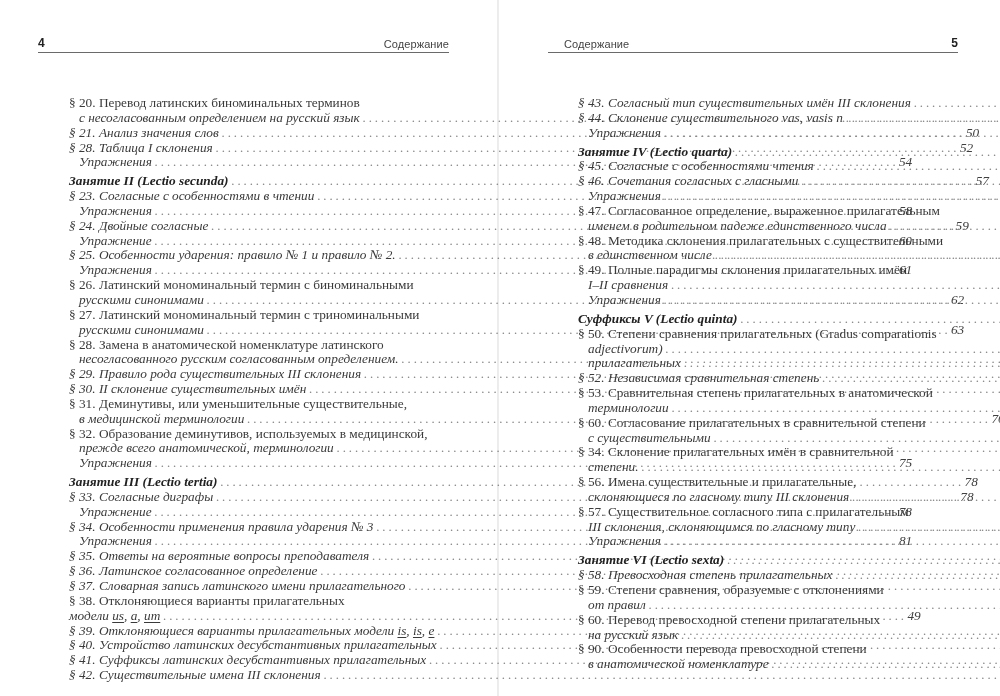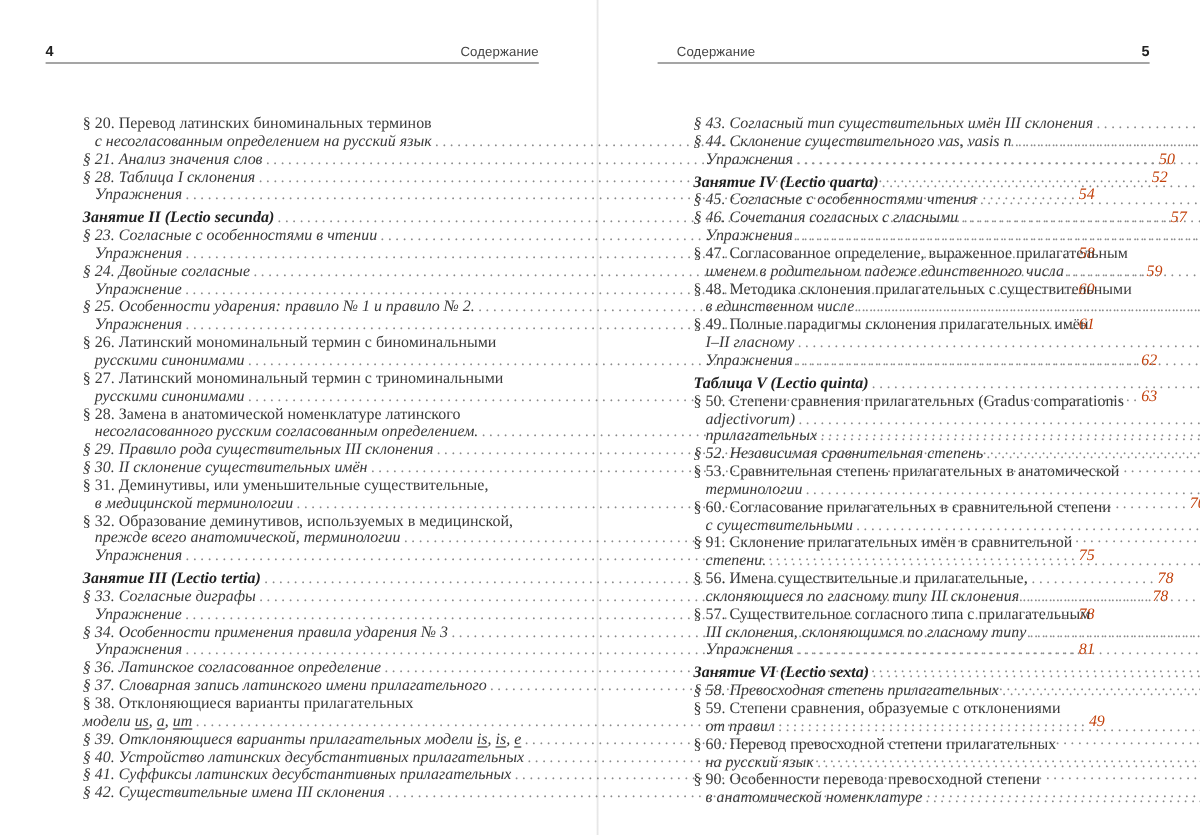--- a/index.html
+++ b/index.html
@@ -43,21 +43,21 @@
   .leader-line { display: flex; align-items: baseline; white-space: nowrap; font-style: italic; }
   .leader-line .txt { flex: 0 0 auto; }
   .leader-line .dots {
     flex: 1 1 auto; overflow: hidden; margin: 0 3px;
     color: #8a8a8a; font-weight: normal; letter-spacing: 2.6px;
   }
   .leader-line .dots::before {
     content: ". . . . . . . . . . . . . . . . . . . . . . . . . . . . . . . . . . . . . . . . . . . . . . . . . . . . . . . . . . . . . . . . . . . . . . . . . . . . . . . . . . . . . . . . . . . . . . . . . . . . . . . . . . . . . . . . . . . . . . . . .";
     letter-spacing: 0; word-spacing: -0.5px;
   }
-  .leader-line .pg { flex: 0 0 auto; text-align: right; min-width: 14px; font-weight: normal; color: #c2410c; }
+  .leader-line .pg { flex: 0 0 auto; text-align: right; min-width: 14px; font-weight: normal; color: #404040; }
   .u { text-decoration: underline; text-underline-offset: 2px; }
 </style>
 </head>
 <body>
 
 <div class="spread">
   <div class="spine"></div>
 
   <div class="page left">
     <div class="running-head">
@@ -137,20 +137,23 @@
         <li class="entry">
           <span class="line leader-line cont"><span class="txt">Упражнение</span><span class="dots"></span><span class="pg">78</span></span>
         </li>
         <li class="entry">
           <span class="line leader-line"><span class="txt">§ 34. Особенности применения правила ударения № 3</span><span class="dots"></span></span>
         </li>
         <li class="entry">
           <span class="line leader-line cont"><span class="txt">Упражнения</span><span class="dots"></span><span class="pg">81</span></span>
         </li>
         <li class="entry">
+          <span class="line leader-line"><span class="txt">§ 35. Ответы на вероятные вопросы преподавателя</span><span class="dots"></span></span>
+        </li>
+        <li class="entry">
           <span class="line leader-line"><span class="txt">§ 36. Латинское согласованное определение</span><span class="dots"></span></span>
         </li>
         <li class="entry">
           <span class="line leader-line"><span class="txt">§ 37. Словарная запись латинского имени прилагательного</span><span class="dots"></span></span>
         </li>
         <li class="entry">
           <span class="line"><span class="txt">§ 38. Отклоняющиеся варианты прилагательных</span></span>
           <span class="line leader-line"><span class="txt">модели <span class="u">us</span>, <span class="u">a</span>, <span class="u">um</span></span><span class="dots"></span><span class="pg">49</span></span>
         </li>
         <li class="entry">
@@ -198,48 +201,48 @@
         <li class="entry">
           <span class="line"><span class="txt">§ 47. Согласованное определение, выраженное прилагательным</span></span>
           <span class="line leader-line cont"><span class="txt">именем в родительном падеже единственного числа</span><span class="dots"></span></span>
         </li>
         <li class="entry">
           <span class="line"><span class="txt">§ 48. Методика склонения прилагательных с существительными</span></span>
           <span class="line leader-line cont"><span class="txt">в единственном числе</span><span class="dots"></span></span>
         </li>
         <li class="entry">
           <span class="line"><span class="txt">§ 49. Полные парадигмы склонения прилагательных имён</span></span>
-          <span class="line leader-line cont"><span class="txt">I–II гласному</span><span class="dots"></span></span>
-        </li>
-        <li class="entry">
-          <span class="line leader-line cont"><span class="txt">Упражнения</span><span class="dots"></span></span>
-        </li>
-        <li class="entry chapter">
-          <span class="line leader-line"><span class="txt">Таблица V (Lectio quinta)</span><span class="dots"></span></span>
+          <span class="line leader-line cont"><span class="txt">I–II сравнения</span><span class="dots"></span></span>
+        </li>
+        <li class="entry">
+          <span class="line leader-line cont"><span class="txt">Упражнения</span><span class="dots"></span></span>
+        </li>
+        <li class="entry chapter">
+          <span class="line leader-line"><span class="txt">Суффиксы V (Lectio quinta)</span><span class="dots"></span></span>
         </li>
         <li class="entry">
           <span class="line"><span class="txt">§ 50. Степени сравнения прилагательных (Gradus comparationis</span></span>
           <span class="line leader-line cont"><span class="txt">adjectivorum)</span><span class="dots"></span></span>
         </li>
         <li class="entry">
           <span class="line leader-line cont"><span class="txt">прилагательных</span><span class="dots"></span></span>
         </li>
         <li class="entry">
           <span class="line leader-line"><span class="txt">§ 52. Независимая сравнительная степень</span><span class="dots"></span></span>
         </li>
         <li class="entry">
           <span class="line"><span class="txt">§ 53. Сравнительная степень прилагательных в анатомической</span></span>
           <span class="line leader-line cont"><span class="txt">терминологии</span><span class="dots"></span></span>
         </li>
         <li class="entry">
           <span class="line"><span class="txt">§ 60. Согласование прилагательных в сравнительной степени</span></span>
           <span class="line leader-line cont"><span class="txt">с существительными</span><span class="dots"></span></span>
         </li>
         <li class="entry">
-          <span class="line"><span class="txt">§ 91. Склонение прилагательных имён в сравнительной</span></span>
+          <span class="line"><span class="txt">§ 34. Склонение прилагательных имён в сравнительной</span></span>
           <span class="line leader-line cont"><span class="txt">степени.</span><span class="dots"></span></span>
         </li>
         <li class="entry">
           <span class="line"><span class="txt">§ 56. Имена существительные и прилагательные,</span></span>
           <span class="line leader-line cont"><span class="txt">склоняющиеся по гласному типу III склонения</span><span class="dots"></span></span>
         </li>
         <li class="entry">
           <span class="line"><span class="txt">§ 57. Существительное согласного типа с прилагательным</span></span>
           <span class="line leader-line cont"><span class="txt">III склонения, склоняющимся по гласному типу</span><span class="dots"></span></span>
         </li>

